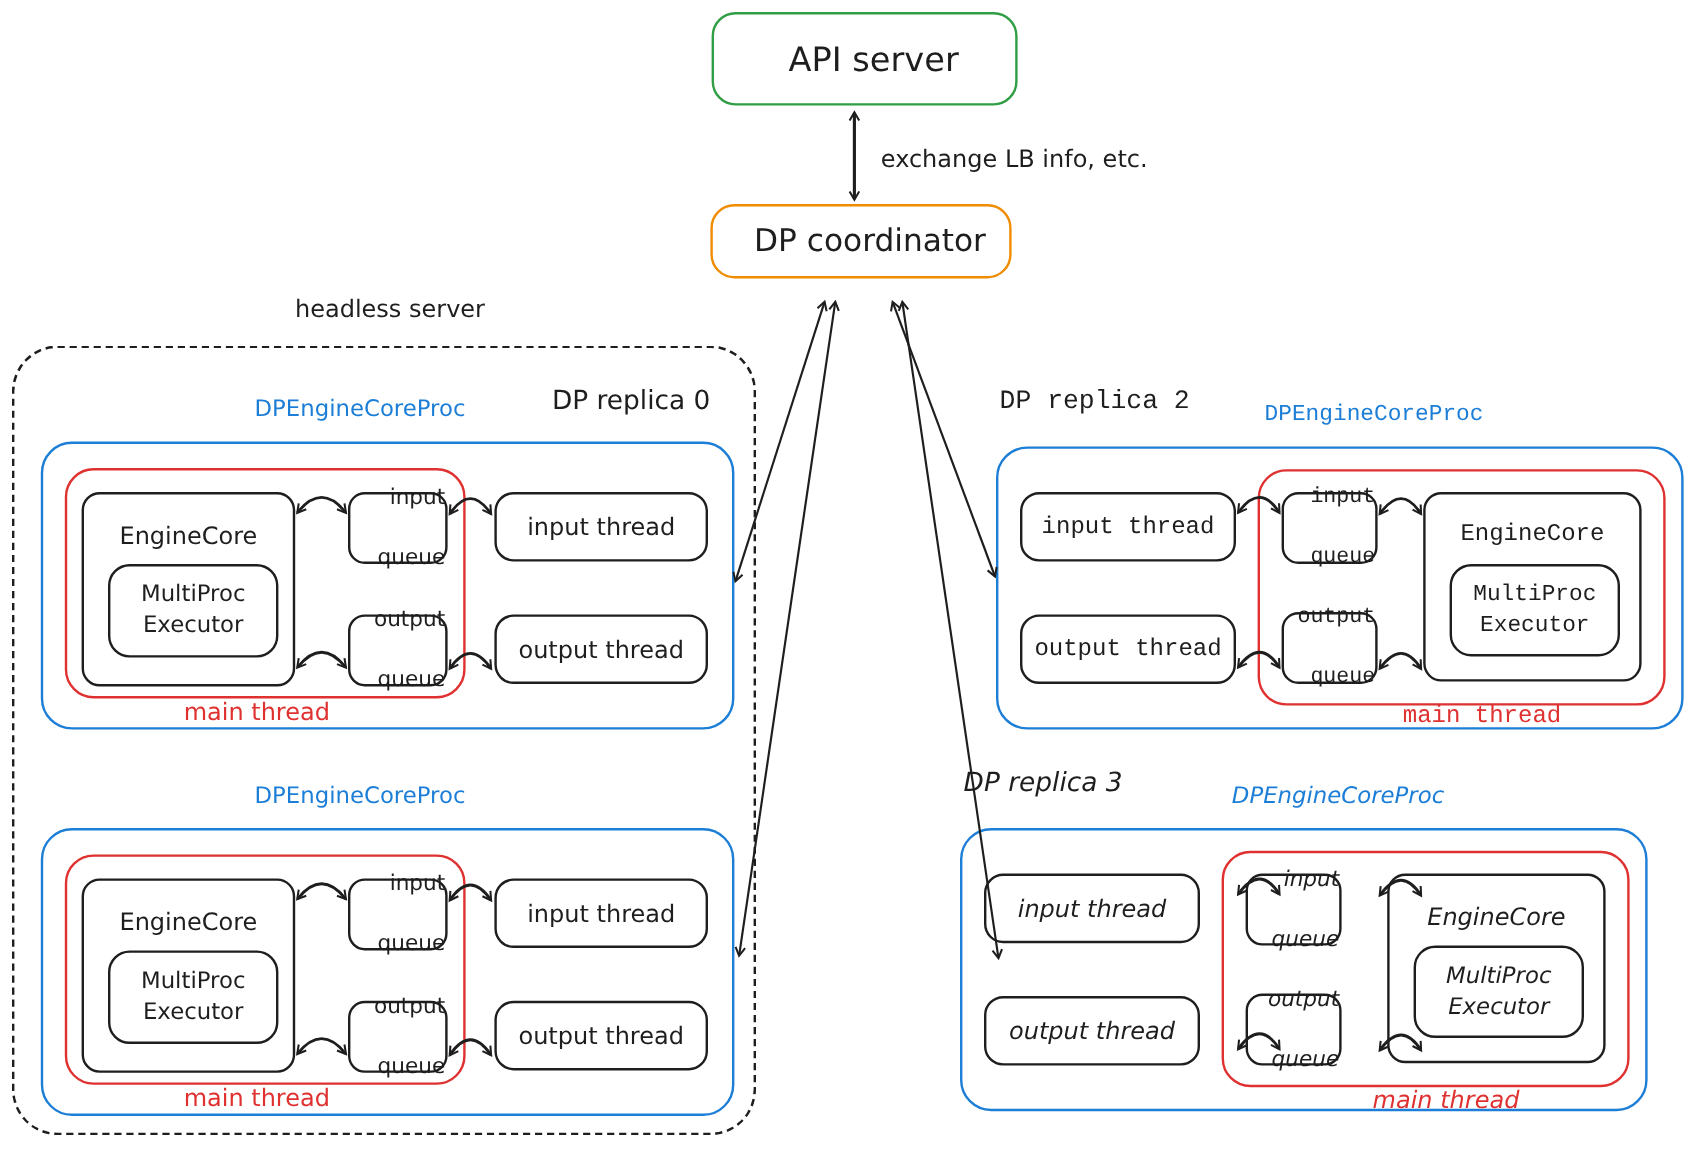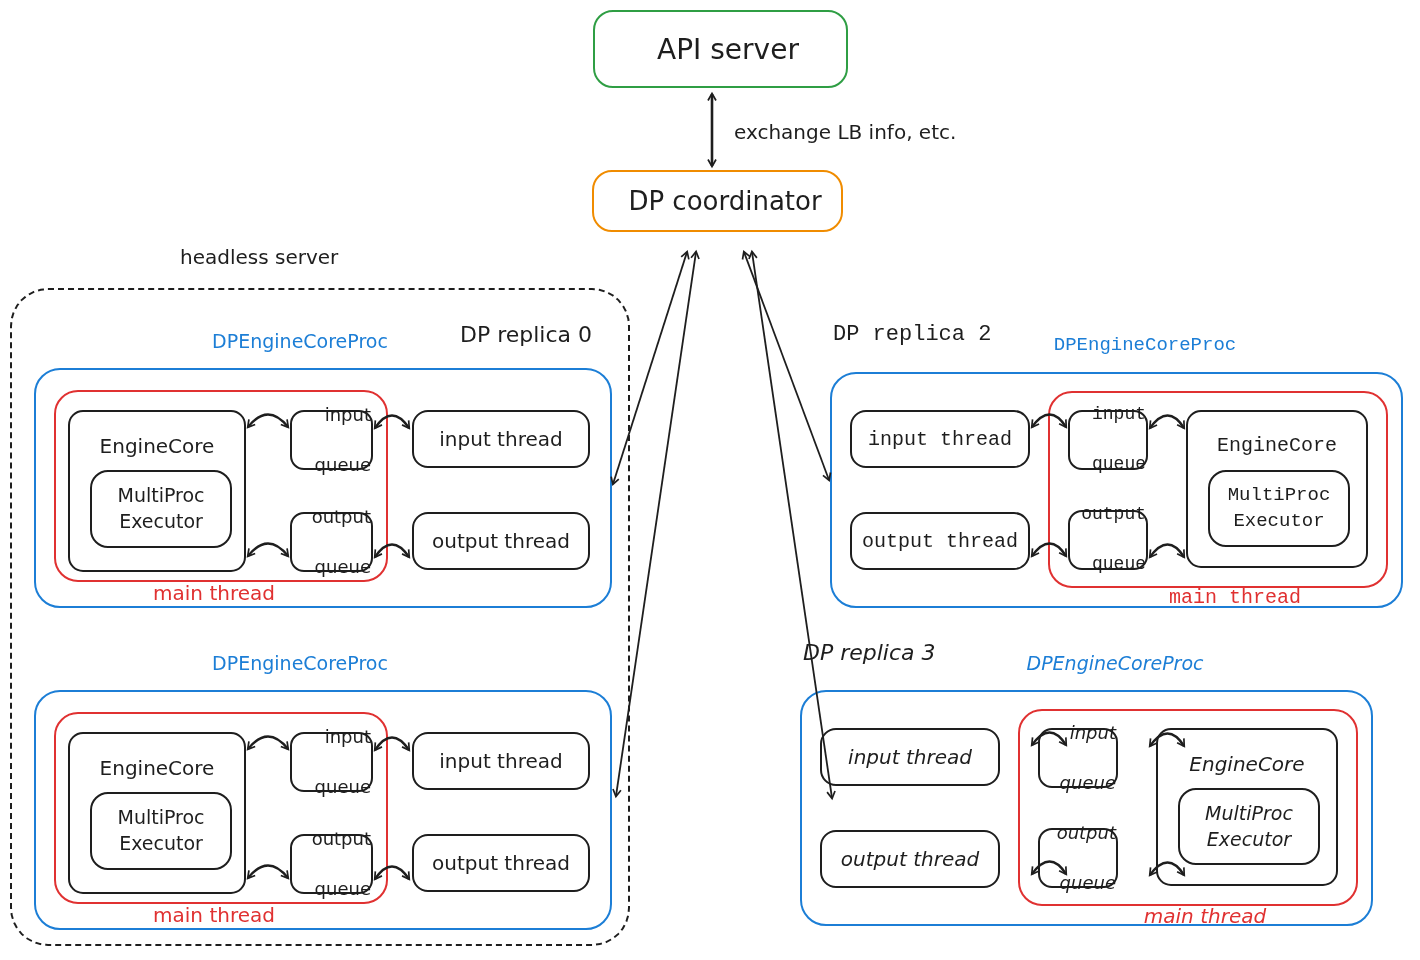--- a/index.html
+++ b/index.html
@@ -12,21 +12,21 @@
   .node {
     position:absolute; background:#fff; border:2.5px solid #1e1e1e;
     display:flex; align-items:center; justify-content:center; text-align:center;
     box-sizing:border-box;
     padding-left:15px;
   }
   
   .api-box    { left:593px; top:10px;  width:255px; height:78px; border-color:#2f9e44; border-radius:20px; font-size:28px; }
   .coord-box  { left:592px; top:170px; width:251px; height:62px; border-color:#f08c00; border-radius:20px; font-size:26px; }
   .exchange-label { left:734px; top:120px; font-size:20px; white-space:nowrap; }
-  .headless-label { left:180px; top:245px; width:290px; font-size:20px; }
+  .headless-label { left:180px; top:245px; width:290px; text-align:center; font-size:20px; }
   .headless-box {
     left:10px; top:288px; width:620px; height:658px;
     border:2.2px dashed #1e1e1e; border-radius:38px; box-sizing:border-box;
   }
 
   
   .replica { position:absolute; }
   .replica.left  { width:578px; height:240px; }
   .replica.right { width:573px; height:236px; }
   .r0 { left:34px;  top:368px; }

